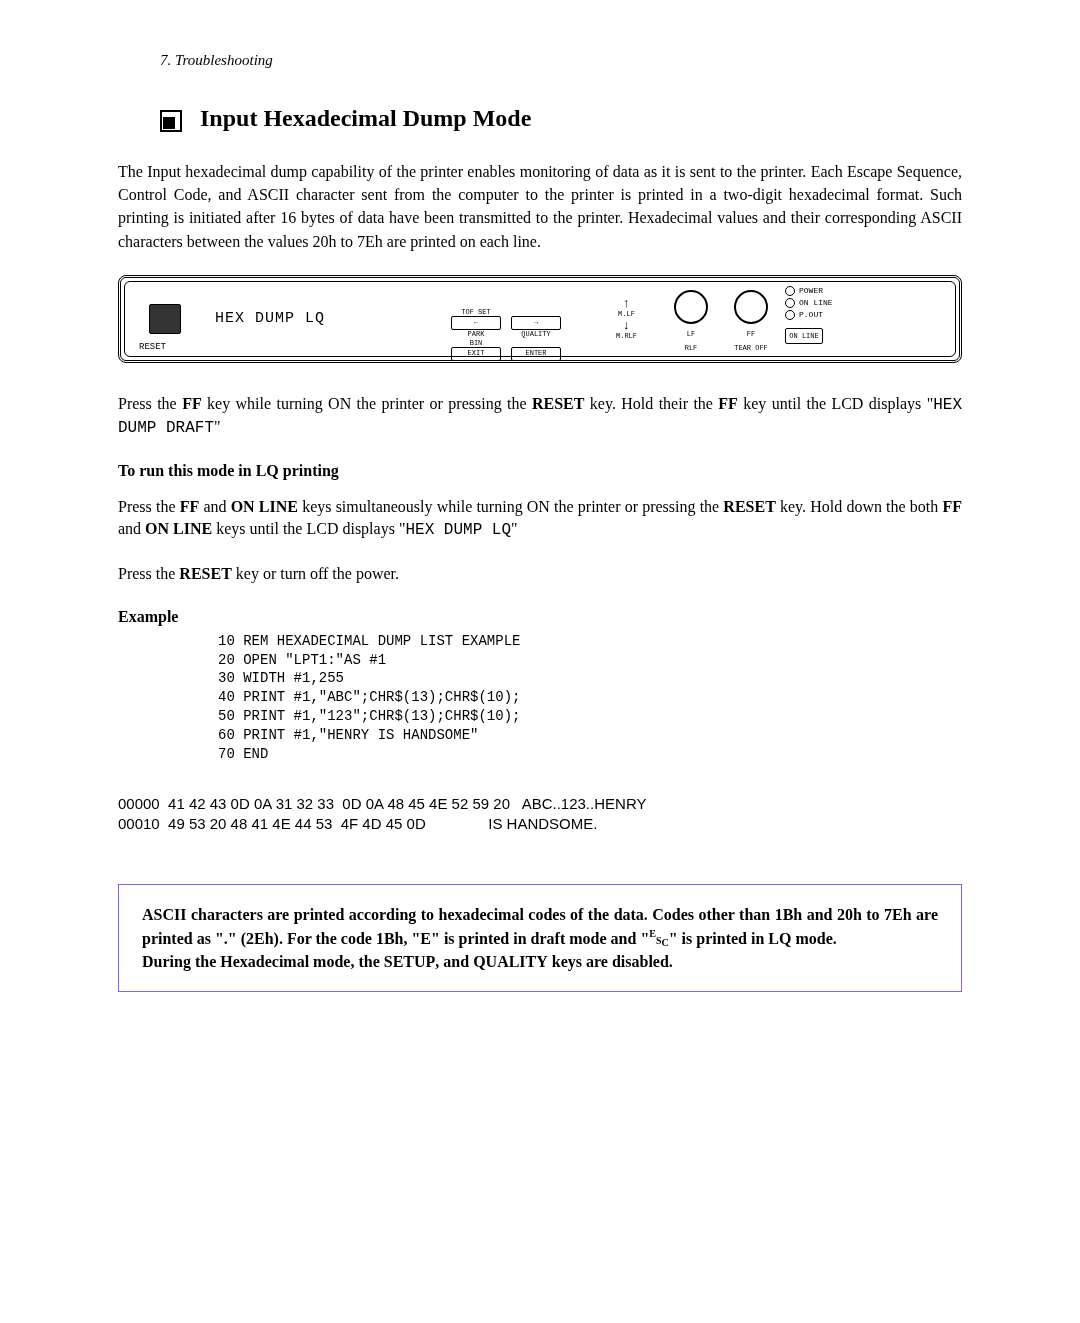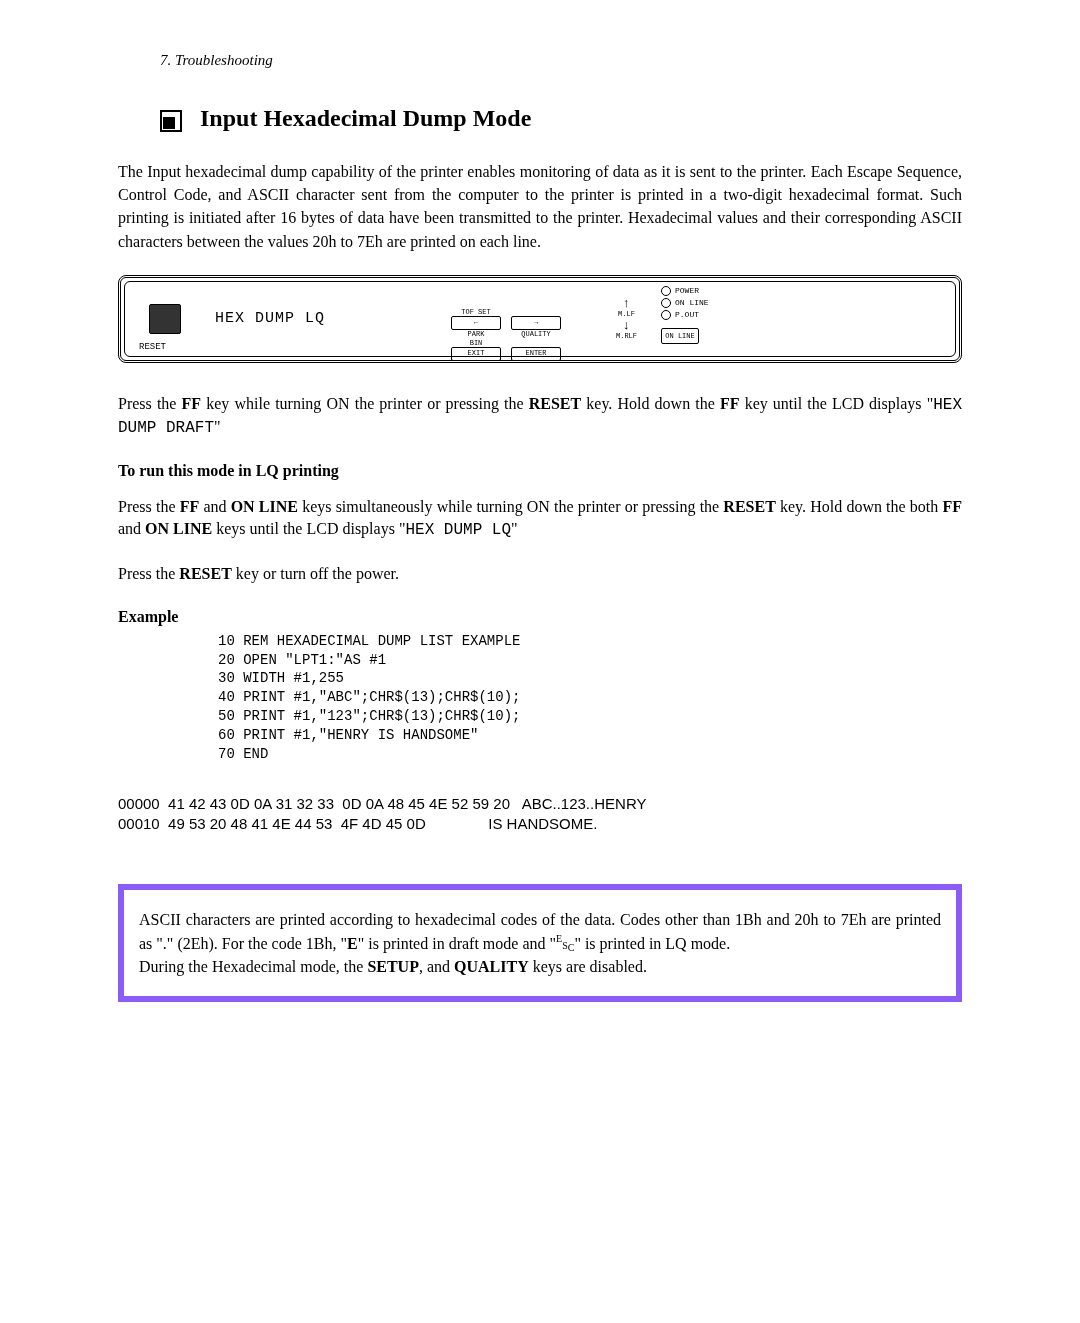--- a/index.html
+++ b/index.html
@@ -208,25 +208,26 @@
     line-height: 1.35;
   }
   .hex-output {
     font-family: Liberation Sans, sans-serif;
     font-size: 15px;
     white-space: pre;
     margin-bottom: 50px;
     line-height: 1.35;
   }
   .note-box {
-    border: 6px solid #8b5cf6;
-    padding: 18px 15px;
+    border: 1px solid #8b5cf6;
+    padding: 18px 23px;
     font-size: 16px;
     line-height: 1.45;
     text-align: justify;
+    font-weight: bold;
   }
   .page-num {
     text-align: center;
     font-size: 18px;
     margin-top: 70px;
   }
 </style>
 </head>
 <body>
 
@@ -278,40 +279,52 @@
       <div class="arrow-block">
         <div class="arrow-row">
           <span class="arrow-sym">↑</span>
           <span class="arrow-lab">M.LF</span>
         </div>
         <div class="arrow-row">
           <span class="arrow-sym">↓</span>
           <span class="arrow-lab">M.RLF</span>
         </div>
       </div>
+      <div class="round-btns">
+        <div class="round-col">
+          <div class="round"></div>
+          <span class="round-lab">LF</span>
+          <span class="round-lab">RLF</span>
+        </div>
+        <div class="round-col">
+          <div class="round"></div>
+          <span class="round-lab">FF</span>
+          <span class="round-lab">TEAR OFF</span>
+        </div>
+      </div>
       <div class="led-block">
         <div class="led-row">
             <span class="led"></span>
             <span>POWER</span>
           </div>
         <div class="led-row">
             <span class="led"></span>
             <span>ON LINE</span>
           </div>
         <div class="led-row">
             <span class="led"></span>
             <span>P.OUT</span>
           </div>
         <div class="online-btn">ON LINE</div>
       </div>
     </div>
   </div>
 
   <p class="para">
-    <span>Press the </span><b>FF</b><span> key while turning ON the printer or pressing the </span><b>RESET</b><span> key.  Hold down the </span><b>FF</b><span> key until the LCD displays "</span><span class="mono">HEX DUMP  DRAFT</span><span>"</span>
+    <span>Press the </span><b>FF</b><span> key while turning ON the printer or pressing the </span><b>RESET</b><span> key.  Hold their the </span><b>FF</b><span> key until the LCD displays "</span><span class="mono">HEX DUMP  DRAFT</span><span>"</span>
   </p>
 
   <div class="subhead">To run this mode in LQ printing</div>
   <p class="para">
     <span>Press the </span><b>FF</b><span> and </span><b>ON LINE</b><span> keys simultaneously while turning ON the printer or pressing the </span><b>RESET</b><span> key.  Hold down the both </span><b>FF</b><span> and </span><b>ON LINE</b><span> keys until the LCD displays "</span><span class="mono">HEX DUMP LQ</span><span>"</span>
   </p>
 
   <p class="para">
     <span>Press the </span><b>RESET</b><span> key or turn off the power.</span>
   </p>

